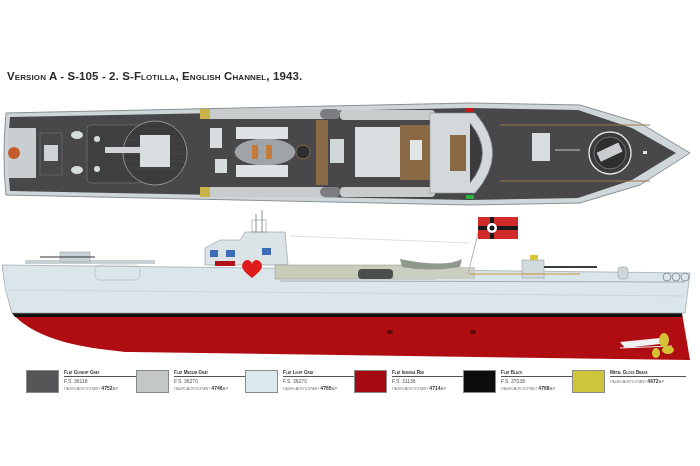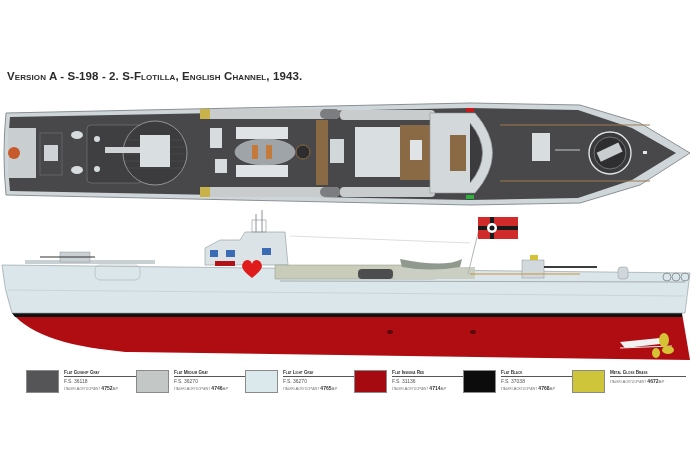--- a/index.html
+++ b/index.html
@@ -19,21 +19,21 @@
     .info { position: absolute; left: 38px; top: 0; width: 76px; }
     .sw-name { font-size: 4.6px; font-weight: bold; color: #333; font-variant: small-caps; white-space: nowrap; line-height: 6px; }
     .sw-rule { height: 0; border-top: 0.6px solid #555; margin: 0 0 1px 0; }
     .sw-fs { font-size: 5px; color: #555; line-height: 6.5px; white-space: nowrap; }
     .sw-code { font-size: 4.4px; color: #777; line-height: 6.5px; white-space: nowrap; font-variant: small-caps; }
     .sw-code b { color: #333; font-size: 5px; }
   </style>
 </head>
 <body>
 
-<div class="title">Version A - S-198 - 2. S-Flotilla, English Channel, 1943.</div>
+<div class="title">Version A - S-105 - 2. S-Flotilla, English Channel, 1943.</div>
 
 <svg class="plan" viewBox="0 0 700 118" xmlns="http://www.w3.org/2000/svg">
 
   <path d="M6,18 L470,8 L580,10 L640,28 L690,58 L640,90 L580,108 L470,110 L6,100 Q2,60 6,18 Z" fill="#cfd6d9" stroke="#8a9095" stroke-width="1"></path>
 
   <path d="M10,22 L470,13 L578,15 L632,33 L676,58 L632,85 L578,103 L470,105 L10,96 Q6,60 10,22 Z" fill="#48484a"></path>
 
   <rect x="8" y="33" width="28" height="50" fill="#c9ced1"></rect>
   <circle cx="14" cy="58" r="6" fill="#c65a2a"></circle>
   <rect x="40" y="38" width="22" height="42" fill="none" stroke="#777" stroke-width="0.6"></rect>

